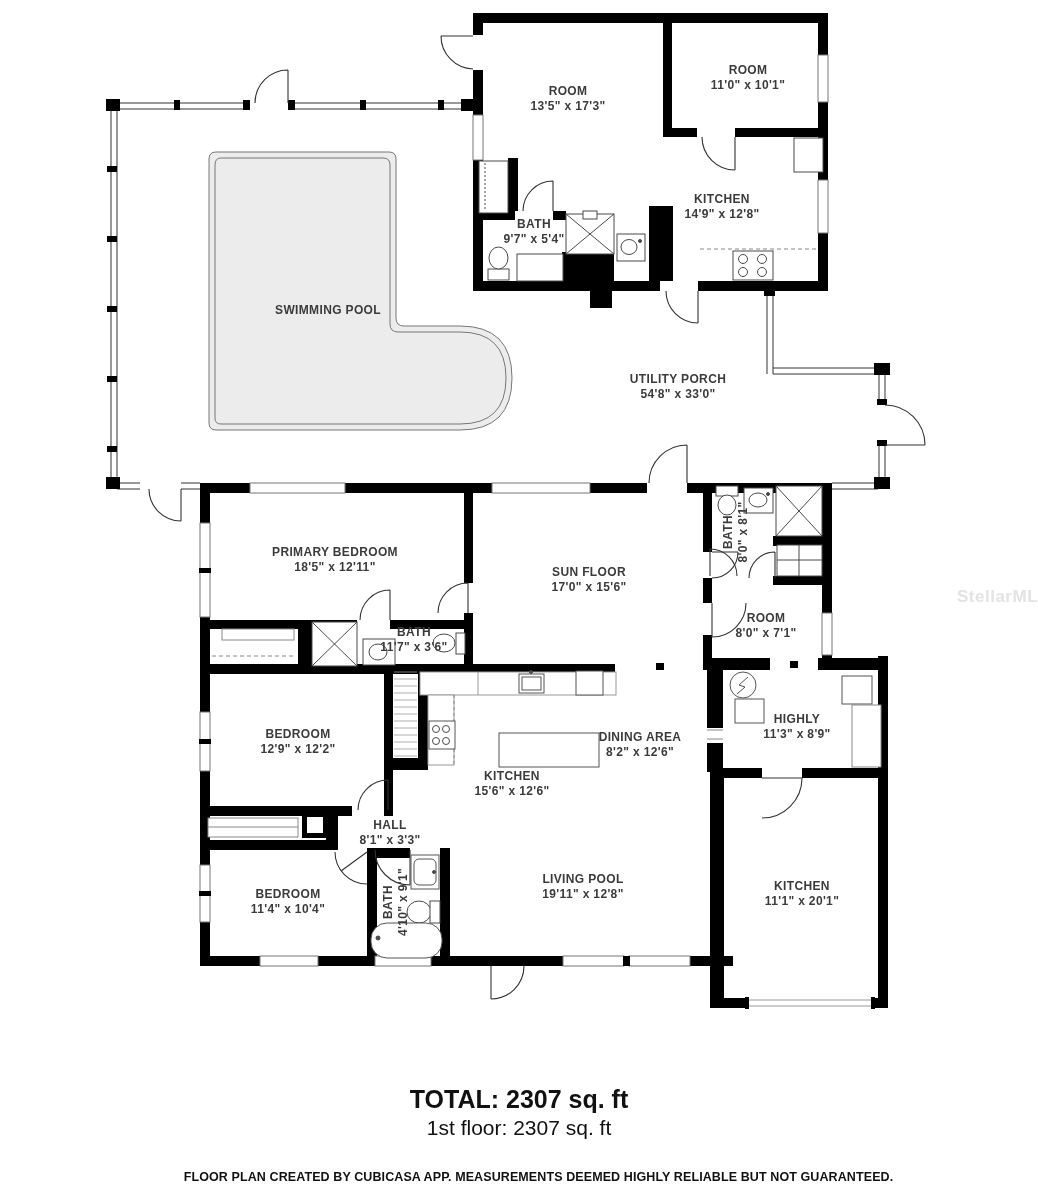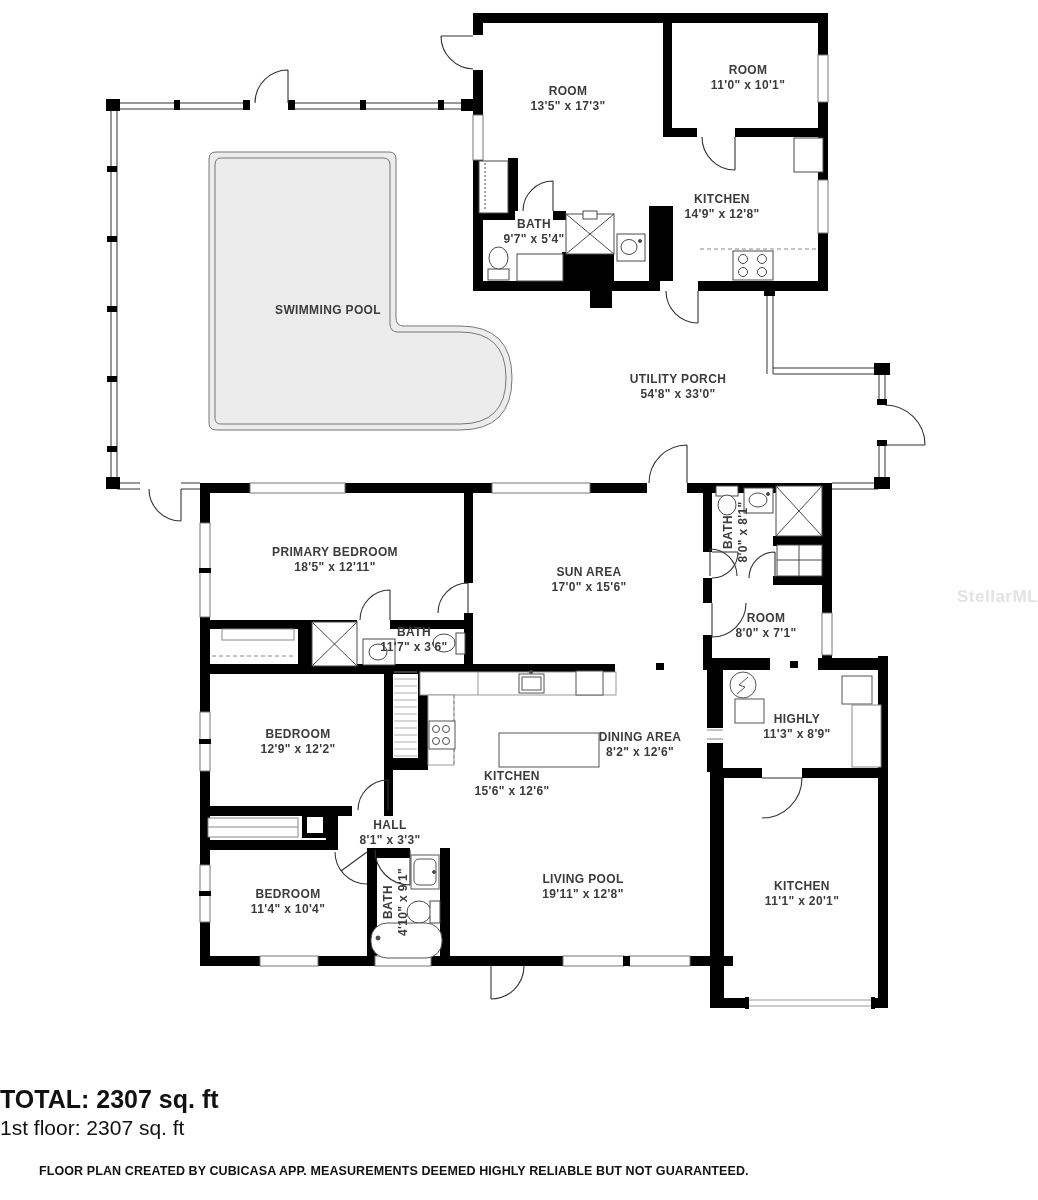--- a/index.html
+++ b/index.html
@@ -6,25 +6,25 @@
   .canvas{position:relative;width:1038px;height:1200px;background:#fff;overflow:hidden;
           font-family:"Liberation Sans",sans-serif;}
   svg{position:absolute;left:0;top:0;}
   .rlabel{position:absolute;transform:translate(-50%,-50%);text-align:center;
           font:600 12px/15px "Liberation Sans",sans-serif;color:#3b3b3b;
           letter-spacing:.35px;white-space:nowrap;}
   .rlabel.vert{transform:translate(-50%,-50%) rotate(-90deg);}
   .rlabel .dims:empty{display:none;}
   .watermark{position:absolute;left:957px;top:587px;font:700 17px "Liberation Sans",sans-serif;
              color:#e3e3e3;letter-spacing:.5px;}
-  .summary{position:absolute;left:0;top:1084px;width:1038px;text-align:left;color:#111;}
+  .summary{position:absolute;left:0;top:1084px;width:1038px;text-align:center;color:#111;}
   .summary .total{font:700 25px/30px "Liberation Sans",sans-serif;}
   .summary .floor1{font:400 21px/27px "Liberation Sans",sans-serif;}
   .summary .excluded{font:400 23px/28px "Liberation Sans",sans-serif;letter-spacing:-.3px;}
-  .summary .disclaimer{margin-top:23px;font:700 12.5px/15px "Liberation Sans",sans-serif;letter-spacing:.1px;padding-left:39px;}
+  .summary .disclaimer{margin-top:29px;font:700 12.5px/15px "Liberation Sans",sans-serif;letter-spacing:.1px;padding-left:39px;}
 </style>
 </head>
 <body>
 
 <div class="canvas">
 
 <svg width="1038" height="1080" viewBox="0 0 1038 1080">
 
   <g>
     <path d="M 216,152 H 389 Q 396,152 396,159 V 318 Q 396,326 404,326 H 460 Q 512,326 512,378 Q 512,430 460,430 H 216 Q 209,430 209,423 V 159 Q 209,152 216,152 Z" fill="#ececec" stroke="#777" stroke-width="1"></path>
@@ -275,21 +275,21 @@
   </div>
   <div class="rlabel" style="left:678px;top:387px">
     <div>UTILITY PORCH</div>
     <div class="dims">54'8" x 33'0"</div>
   </div>
   <div class="rlabel" style="left:335px;top:560px">
     <div>PRIMARY BEDROOM</div>
     <div class="dims">18'5" x 12'11"</div>
   </div>
   <div class="rlabel" style="left:589px;top:580px">
-    <div>SUN AREA</div>
+    <div>SUN FLOOR</div>
     <div class="dims">17'0" x 15'6"</div>
   </div>
   <div class="rlabel" style="left:414px;top:640px">
     <div>BATH</div>
     <div class="dims">11'7" x 3'6"</div>
   </div>
   <div class="rlabel vert" style="left:736px;top:532px">
     <div>BATH</div>
     <div class="dims">8'0" x 8'1"</div>
   </div>

